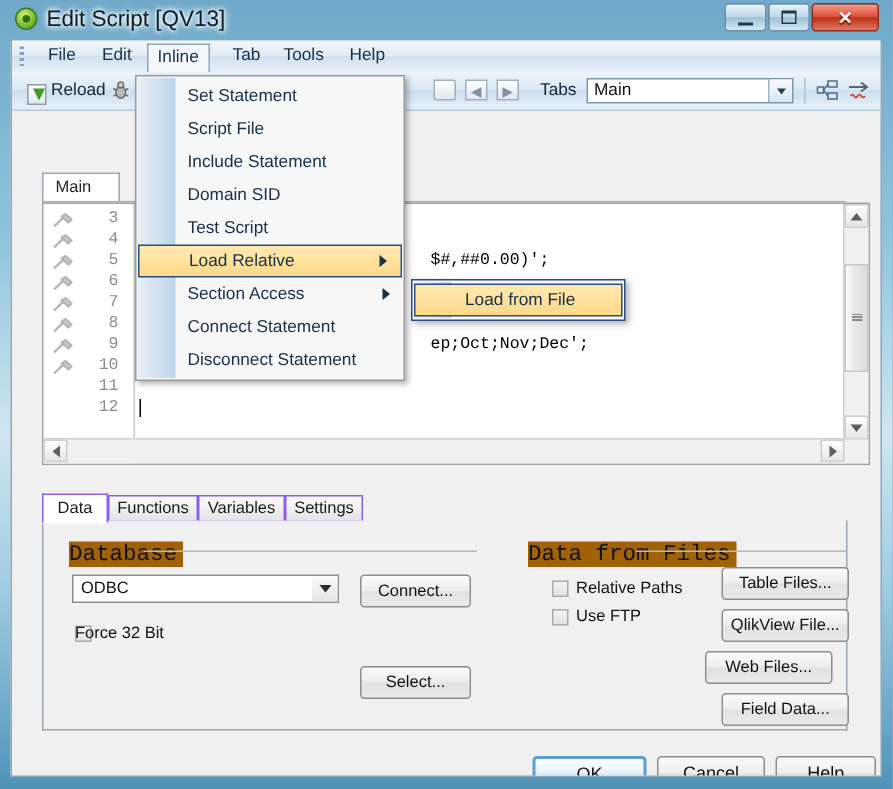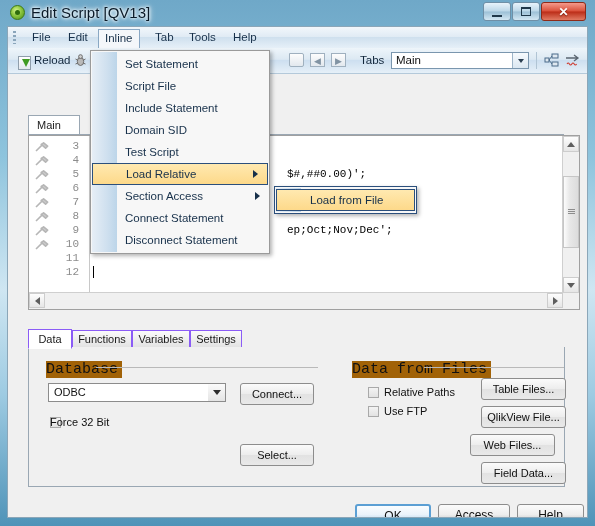--- a/index.html
+++ b/index.html
@@ -454,21 +454,21 @@
     <div class="chk" style="left:360px;top:379px;"></div>
     <div class="chk-lbl" style="left:376px;top:378px;">Use FTP</div>
 
     <div class="btn" style="left:473px;top:351px;width:85px;">Table Files...</div>
     <div class="btn" style="left:473px;top:379px;width:85px;">QlikView File...</div>
     <div class="btn" style="left:462px;top:407px;width:85px;">Web Files...</div>
     <div class="btn" style="left:473px;top:435px;width:85px;">Field Data...</div>
 
     <div id="dlg-btns">
       <div class="btn default" style="left:347px;top:477px;width:76px;">OK</div>
-      <div class="btn" style="left:430px;top:477px;width:72px;">Access</div>
+      <div class="btn" style="left:430px;top:477px;width:72px;">Cancel</div>
       <div class="btn" style="left:509px;top:477px;width:67px;"><u>Help</u></div>
     </div>
 
   </div>
 
   <div id="insert-menu">
     <div class="gutter-strip"></div>
     <div id="insert-menu-items">
         <div class="mi"><span>Set Statement</span></div>
         <div class="mi"><span>Script File</span></div>

